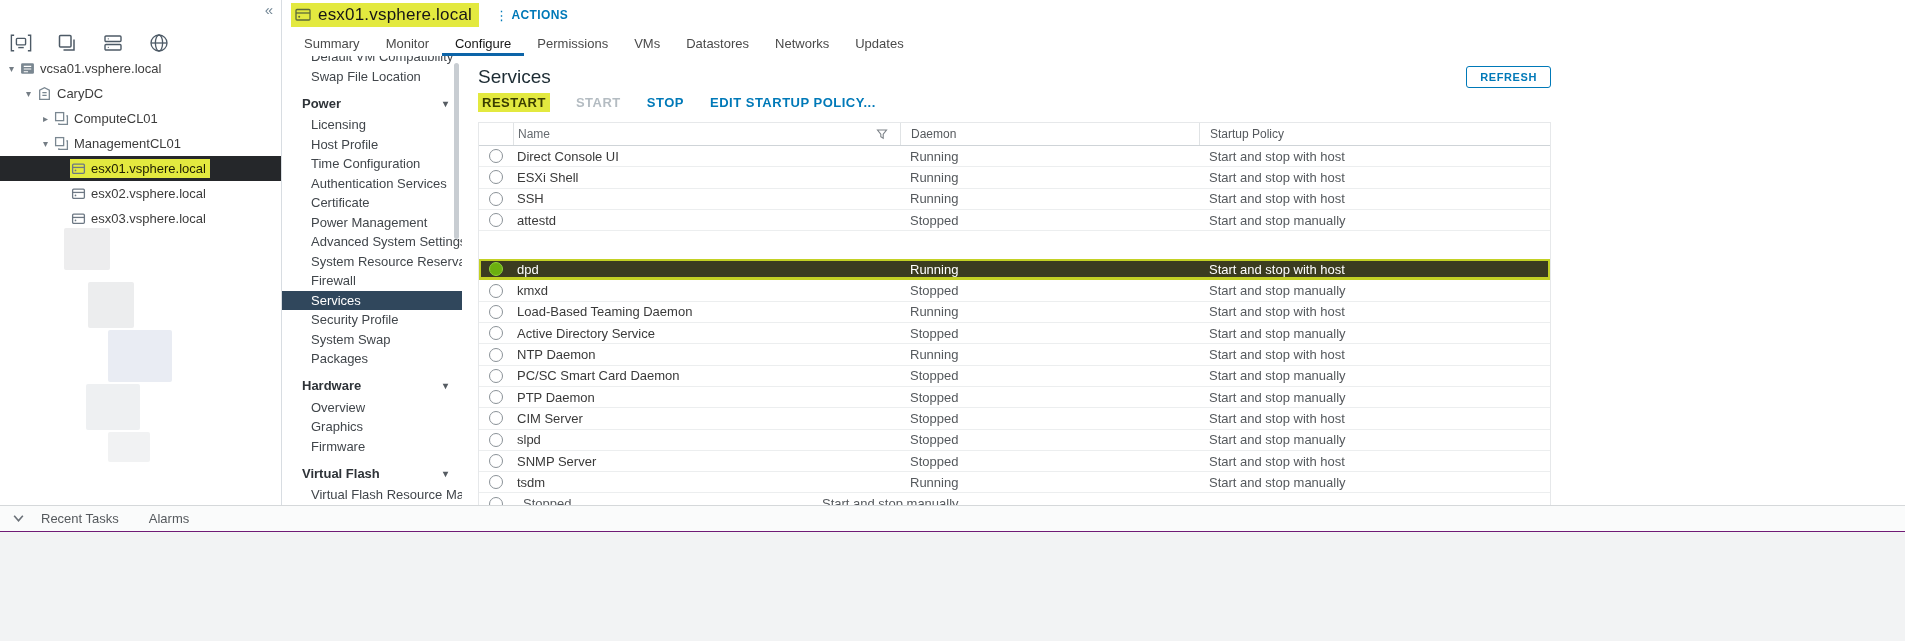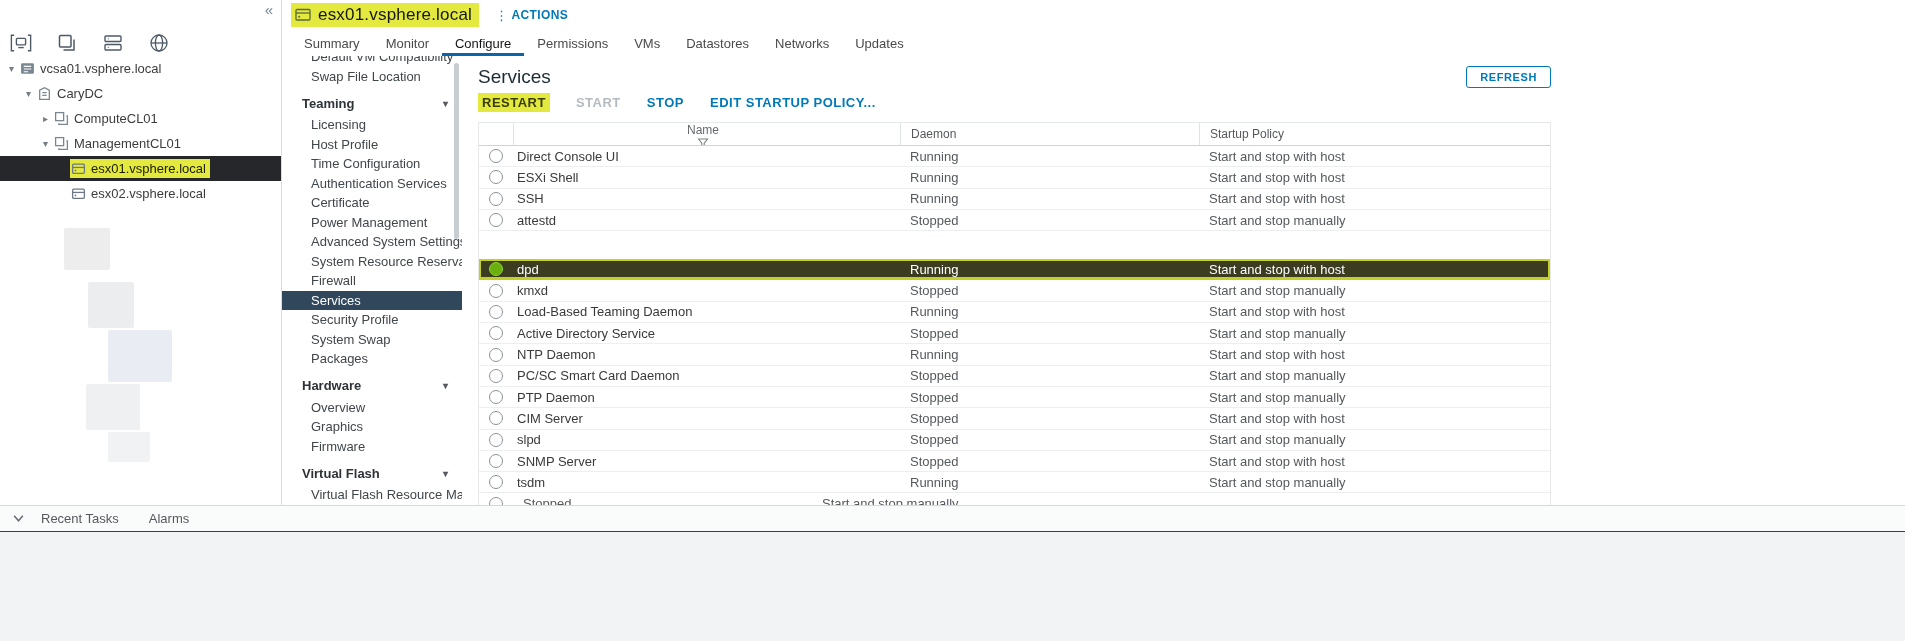--- a/index.html
+++ b/index.html
@@ -61,21 +61,21 @@
   .refresh-btn { border:1px solid #0079b8; color:#0079b8; background:#fff; font-family:inherit; font-size:11px; font-weight:700; letter-spacing:.6px; padding:4px 13px; border-radius:3px; cursor:pointer; }
   .svc-toolbar { display:flex; align-items:center; gap:26px; margin-top:5px; height:18px; }
   .tb-btn { font-size:13px; font-weight:700; letter-spacing:.5px; color:#0079b8; cursor:pointer; white-space:nowrap; }
   .tb-btn.disabled { color:#b4bcc2; cursor:default; }
   .tb-btn.hl { background:#e3e93f; color:#3a3d00; padding:2px 4px; }
   .svc-table { width:1073px; margin-top:11px; border-left:1px solid #e6e8ea; border-right:1px solid #e6e8ea; border-top:1px solid #e6e8ea; font-size:13px; }
   .t-head { display:flex; height:23px; align-items:stretch; color:#666b70; font-size:12px; border-bottom:1px solid #cfd4d8; background:#fff; }
   .t-head .th { display:flex; align-items:center; border-left:1px solid #e0e3e5; }
   .c-radio { width:34px; min-width:34px; display:flex; justify-content:center; align-items:center; }
   .c-name { width:387px; min-width:387px; padding-left:4px; white-space:nowrap; overflow:hidden; }
-  .t-head .c-name { justify-content:space-between; padding-right:12px;flex-direction:column; }
+  .t-head .c-name { justify-content:space-between; padding-right:12px; }
   .c-daemon { width:299px; min-width:299px; padding-left:10px; color:#55595d; white-space:nowrap; }
   .c-policy { flex:1; padding-left:10px; color:#55595d; white-space:nowrap; }
   .t-row { display:flex; height:21.3px; align-items:center; border-bottom:1px solid #eceeef; background:#fff; cursor:pointer; }
   .t-row .c-name { color:#3a3a3a; }
   .t-row.sel { background:#3b3c20; box-shadow:inset 0 0 0 2px #c3d124; border-bottom-color:#c3d124;margin-top:28px; }
   .t-row.sel .c-name, .t-row.sel .c-daemon, .t-row.sel .c-policy { color:#ffffff; }
   .radio { width:14px; height:14px; border:1px solid #8b9298; border-radius:50%; background:#fff; display:inline-block; }
   .radio.on { border-color:#8fd43a; background:#6cb00f; }
   .filter { width:12px; height:12px; display:inline-flex; }
   .filter svg { width:100%; height:100%; }
@@ -193,20 +193,33 @@
               <span class="tree-icon">
                 <svg viewBox="0 0 14 14" fill="none" stroke="#6d7884" stroke-width="1.2">
                   <rect x="1.5" y="3" width="11" height="8.5" rx="1"></rect>
                   <path d="M1.5 6 h11"></path>
                   <circle cx="4.2" cy="8.8" r="0.8" fill="#6d7884" stroke="none"></circle>
                 </svg>
               </span>
               <span class="tree-label">esx02.vsphere.local</span>
             </span>
           </div>
+          <div class="tree-row" style="padding-left: 55px;">
+            <span class="expander"></span>
+            <span class="tree-chip">
+              <span class="tree-icon">
+                <svg viewBox="0 0 14 14" fill="none" stroke="#6d7884" stroke-width="1.2">
+                  <rect x="1.5" y="3" width="11" height="8.5" rx="1"></rect>
+                  <path d="M1.5 6 h11"></path>
+                  <circle cx="4.2" cy="8.8" r="0.8" fill="#6d7884" stroke="none"></circle>
+                </svg>
+              </span>
+              <span class="tree-label">esx03.vsphere.local</span>
+            </span>
+          </div>
         </div>
       <div class="redacted rb1"></div>
       <div class="redacted rb2"></div>
       <div class="redacted rb3"></div>
       <div class="redacted rb4"></div>
       <div class="redacted rb5"></div>
     </aside>
 
     <section class="main">
       <header class="obj-header">
@@ -235,21 +248,21 @@
           <div class="tab">Networks</div>
           <div class="tab">Updates</div>
         </nav>
 
       <div class="content-row">
         <nav class="confignav">
           <div class="cn-list" id="cn-list">
               <div class="cn-item">Default VM Compatibility</div>
               <div class="cn-item">Swap File Location</div>
               <div class="cn-section">
-                <span>Teaming</span>
+                <span>Power</span>
                 <span class="cn-caret">▾</span>
               </div>
               <div class="cn-item">Licensing</div>
               <div class="cn-item">Host Profile</div>
               <div class="cn-item">Time Configuration</div>
               <div class="cn-item">Authentication Services</div>
               <div class="cn-item">Certificate</div>
               <div class="cn-item">Power Management</div>
               <div class="cn-item">Advanced System Settings</div>
               <div class="cn-item">System Resource Reservati...</div>

